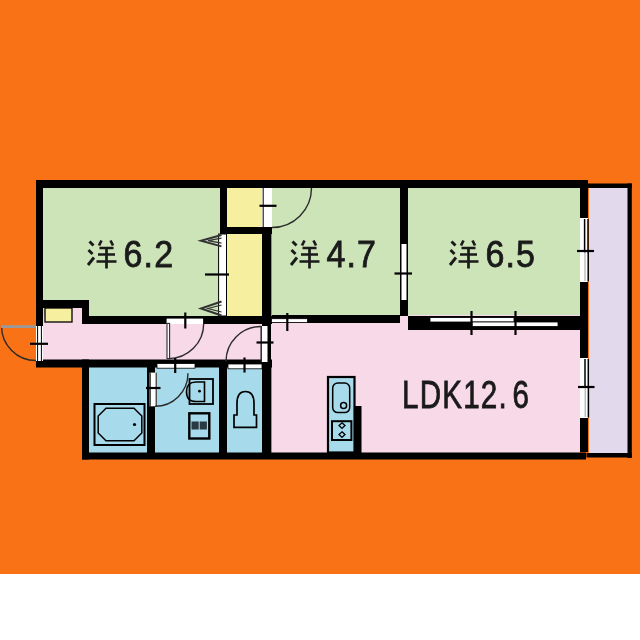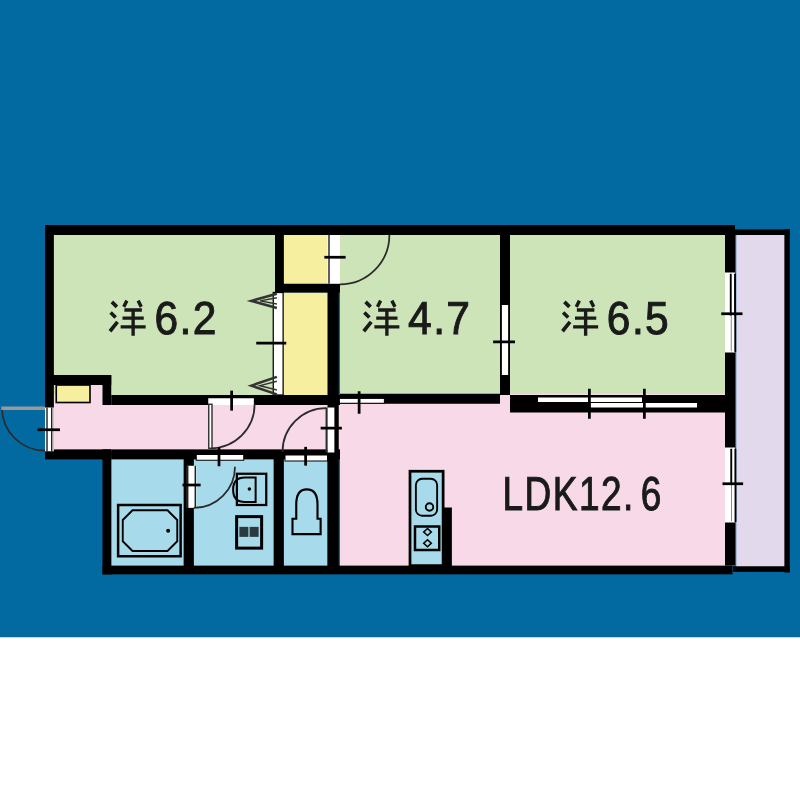--- a/index.html
+++ b/index.html
@@ -1,16 +1,16 @@
 <!DOCTYPE html>
 <html><head>
 <meta charset="utf-8">
 <style>
 html,body{margin:0;padding:0;background:#fff;}
-#wrap{position:relative;width:640px;height:510px;background:#0369a1;overflow:hidden;}
+#wrap{position:relative;width:640px;height:574px;background:#f97316;overflow:hidden;}
 svg{position:absolute;left:0;top:0;}
 .lbl{font-family:"Liberation Sans",sans-serif;fill:#1a1a1a;}
 </style>
 </head>
 <body>
 <div id="wrap">
 <svg width="640" height="640" viewBox="0 0 640 640">
 
 <rect x="43" y="186" width="177" height="130" fill="#cde3b8"></rect>
 <rect x="272" y="186" width="128" height="130" fill="#cde3b8"></rect>

